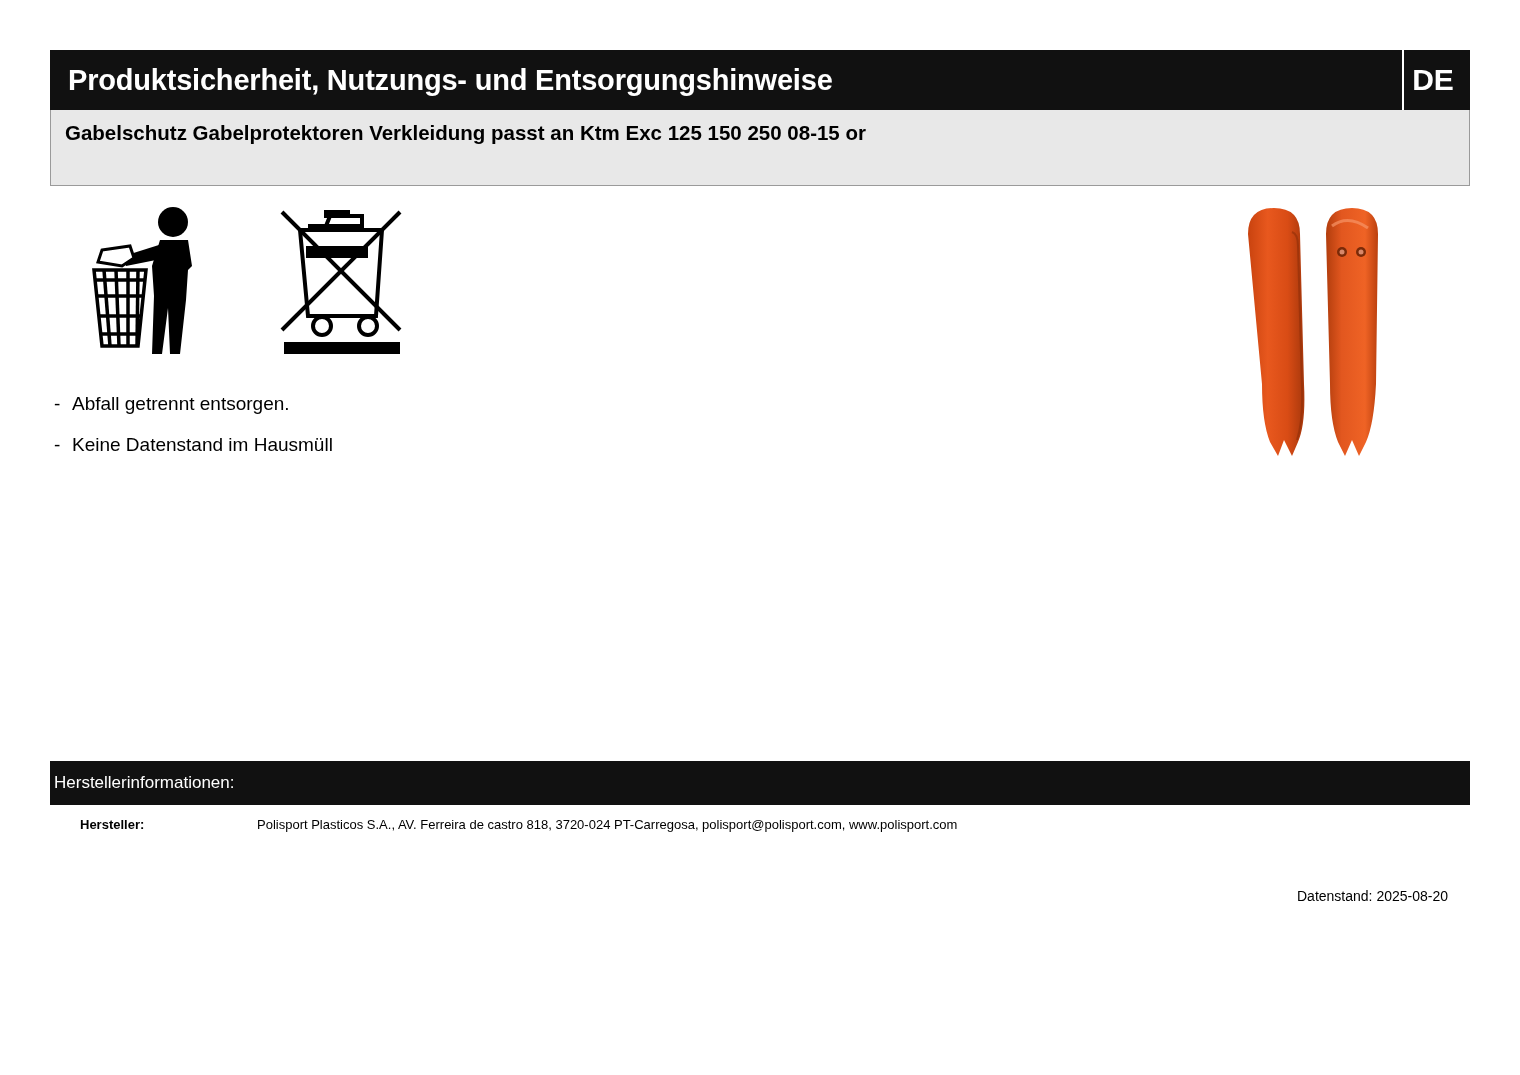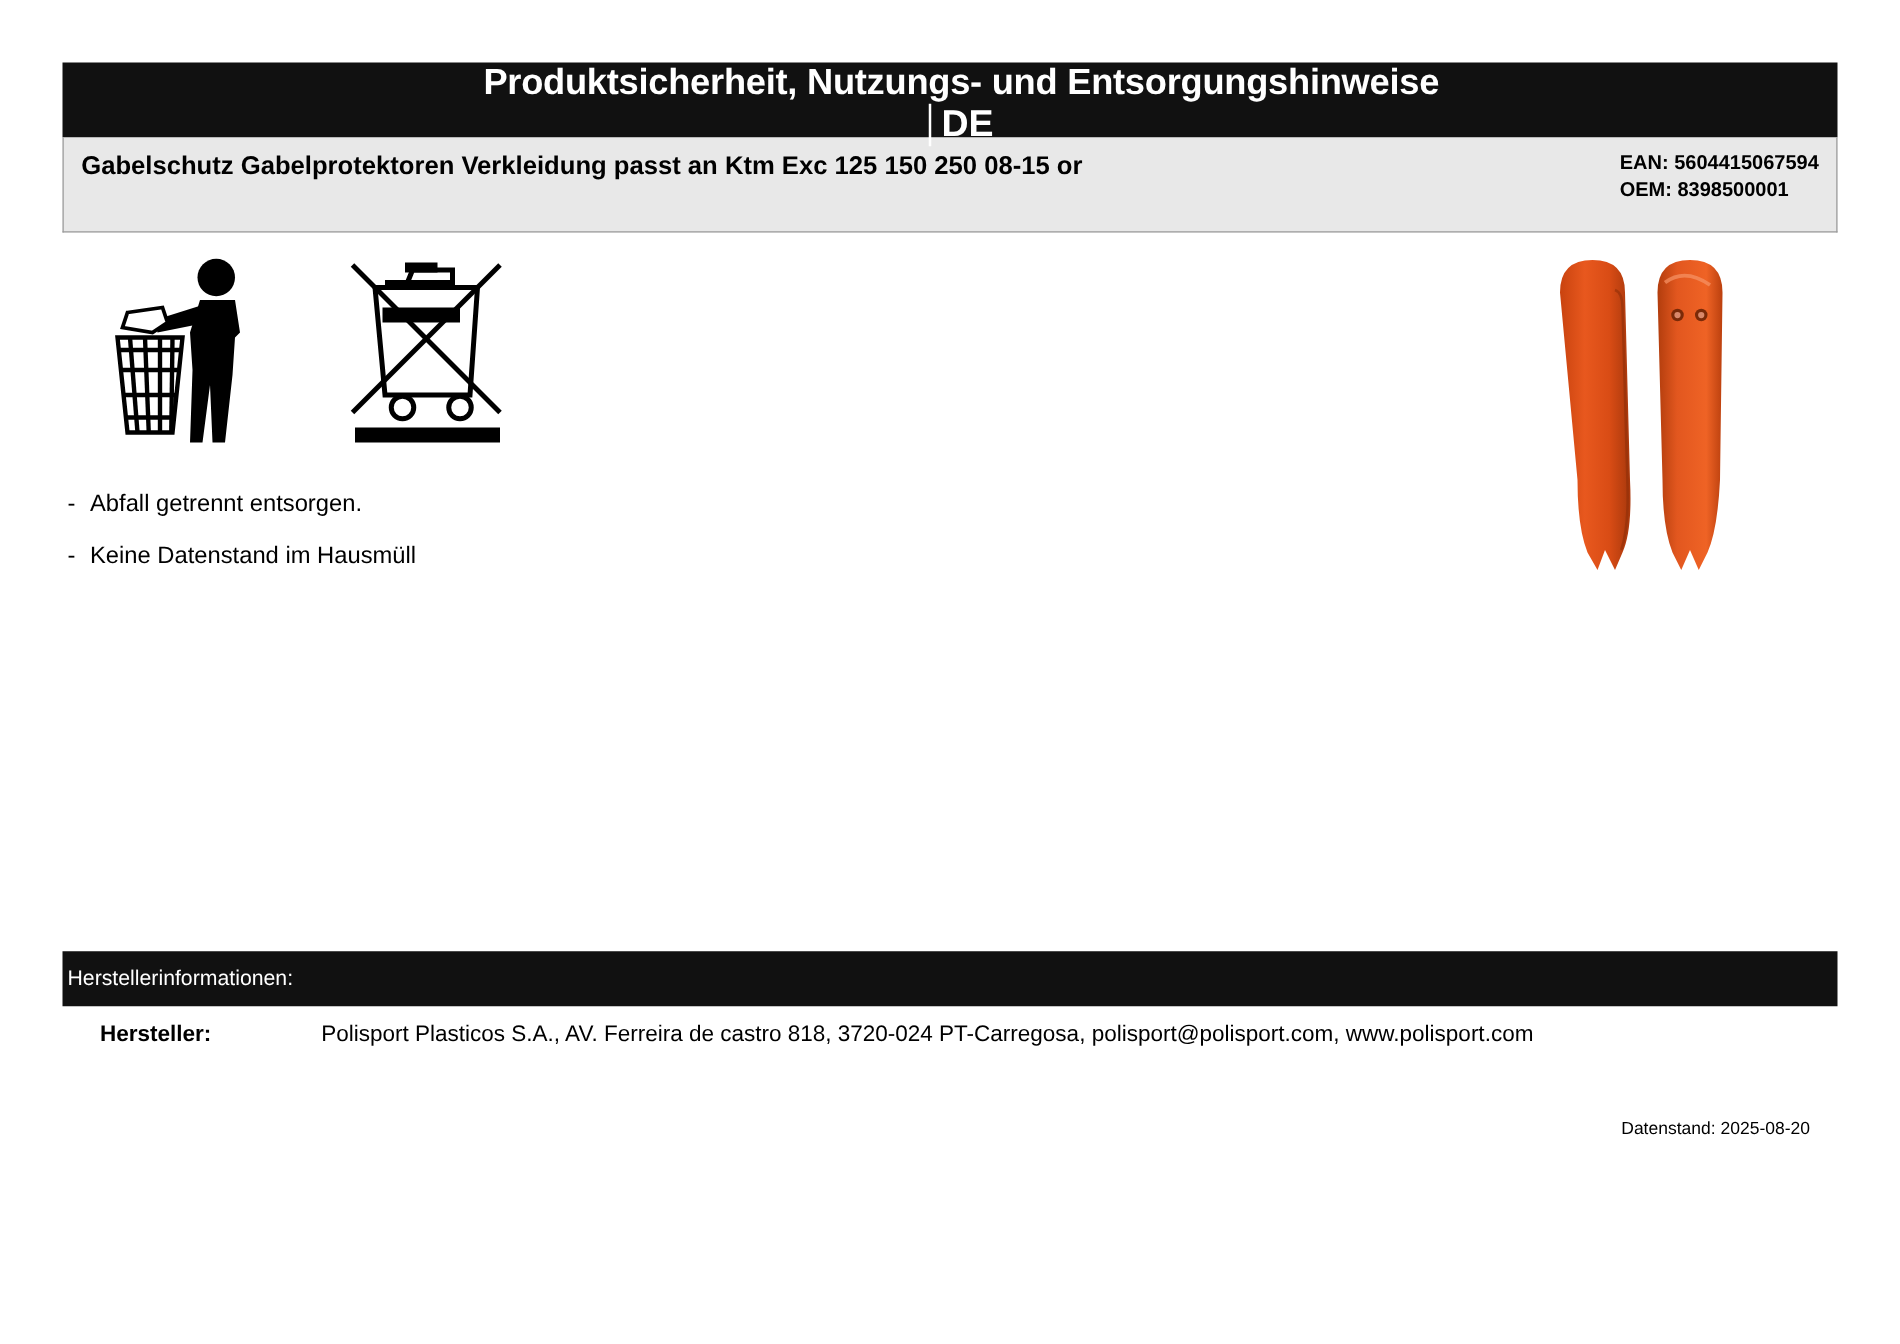--- a/index.html
+++ b/index.html
@@ -25,21 +25,20 @@
   
   .header-bar {
     background: #111111;
     color: #ffffff;
     height: 60px;
     display: flex;
     align-items: center;
     justify-content: space-between;
     padding: 0 0 0 18px;
     box-sizing: border-box;
-    flex-direction: column;
   }
   .header-title {
     font-size: 29px;
     font-weight: bold;
     letter-spacing: -0.2px;
     white-space: nowrap;
   }
   .lang-box {
     width: 60px;
     height: 60px;
@@ -125,21 +124,21 @@
     height: 44px;
     display: flex;
     align-items: center;
     padding-left: 4px;
     box-sizing: border-box;
     font-size: 17px;
   }
   .manu-row {
     display: flex;
     padding: 12px 0 0 0;
-    font-size: 18px;
+    font-size: 13px;
     justify-content: space-between;
   }
   .manu-label {
     font-weight: bold;
     width: 190px;
     padding-left: 30px;
     box-sizing: border-box;
   }
   .manu-value {
     flex: 1;
@@ -157,24 +156,20 @@
 
 <div class="sheet">
 
   <div class="header-bar">
     <div class="header-title">Produktsicherheit, Nutzungs- und Entsorgungshinweise</div>
     <div class="lang-box">DE</div>
   </div>
 
   <div class="info-strip">
     <div class="product-name">Gabelschutz Gabelprotektoren Verkleidung passt an Ktm Exc 125 150 250 08-15 or</div>
-    <div class="codes">
-      <div>EAN: 5604415067594</div>
-      <div>OEM: 8398500001</div>
-    </div>
   </div>
 
   <div class="body-area">
 
     <div class="pictograms">
 
       <span>
         <svg width="130" height="155" viewBox="0 0 130 155" xmlns="http://www.w3.org/2000/svg">
           <g fill="#000000">
 

